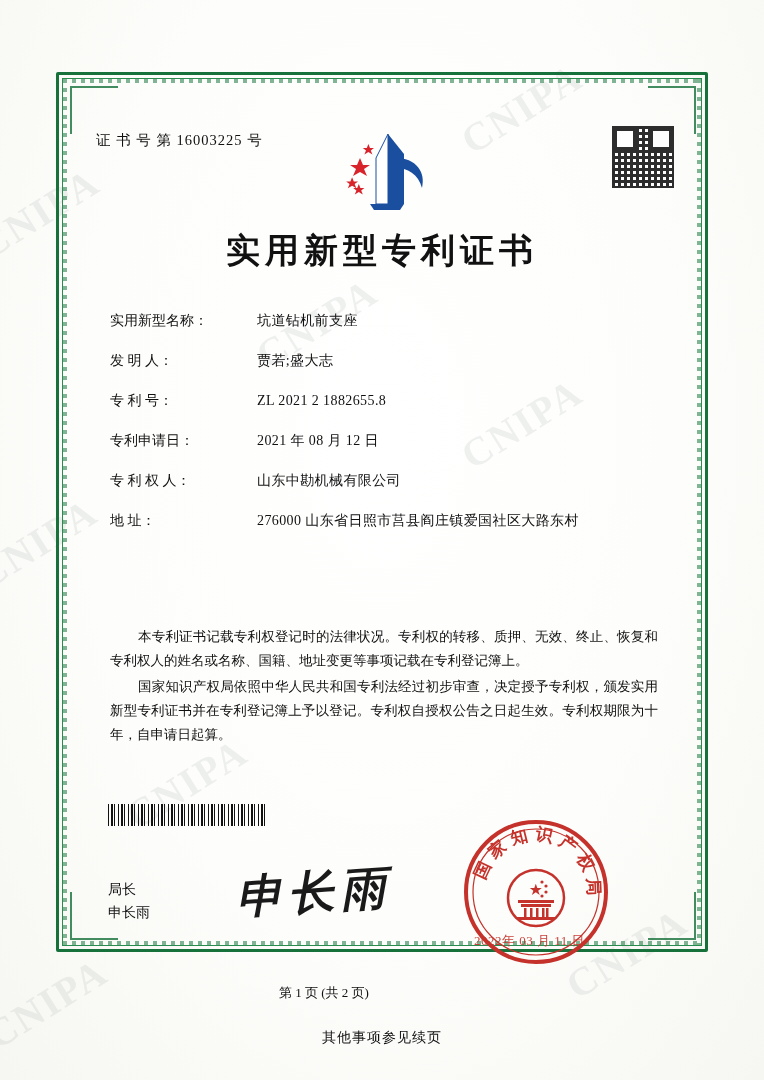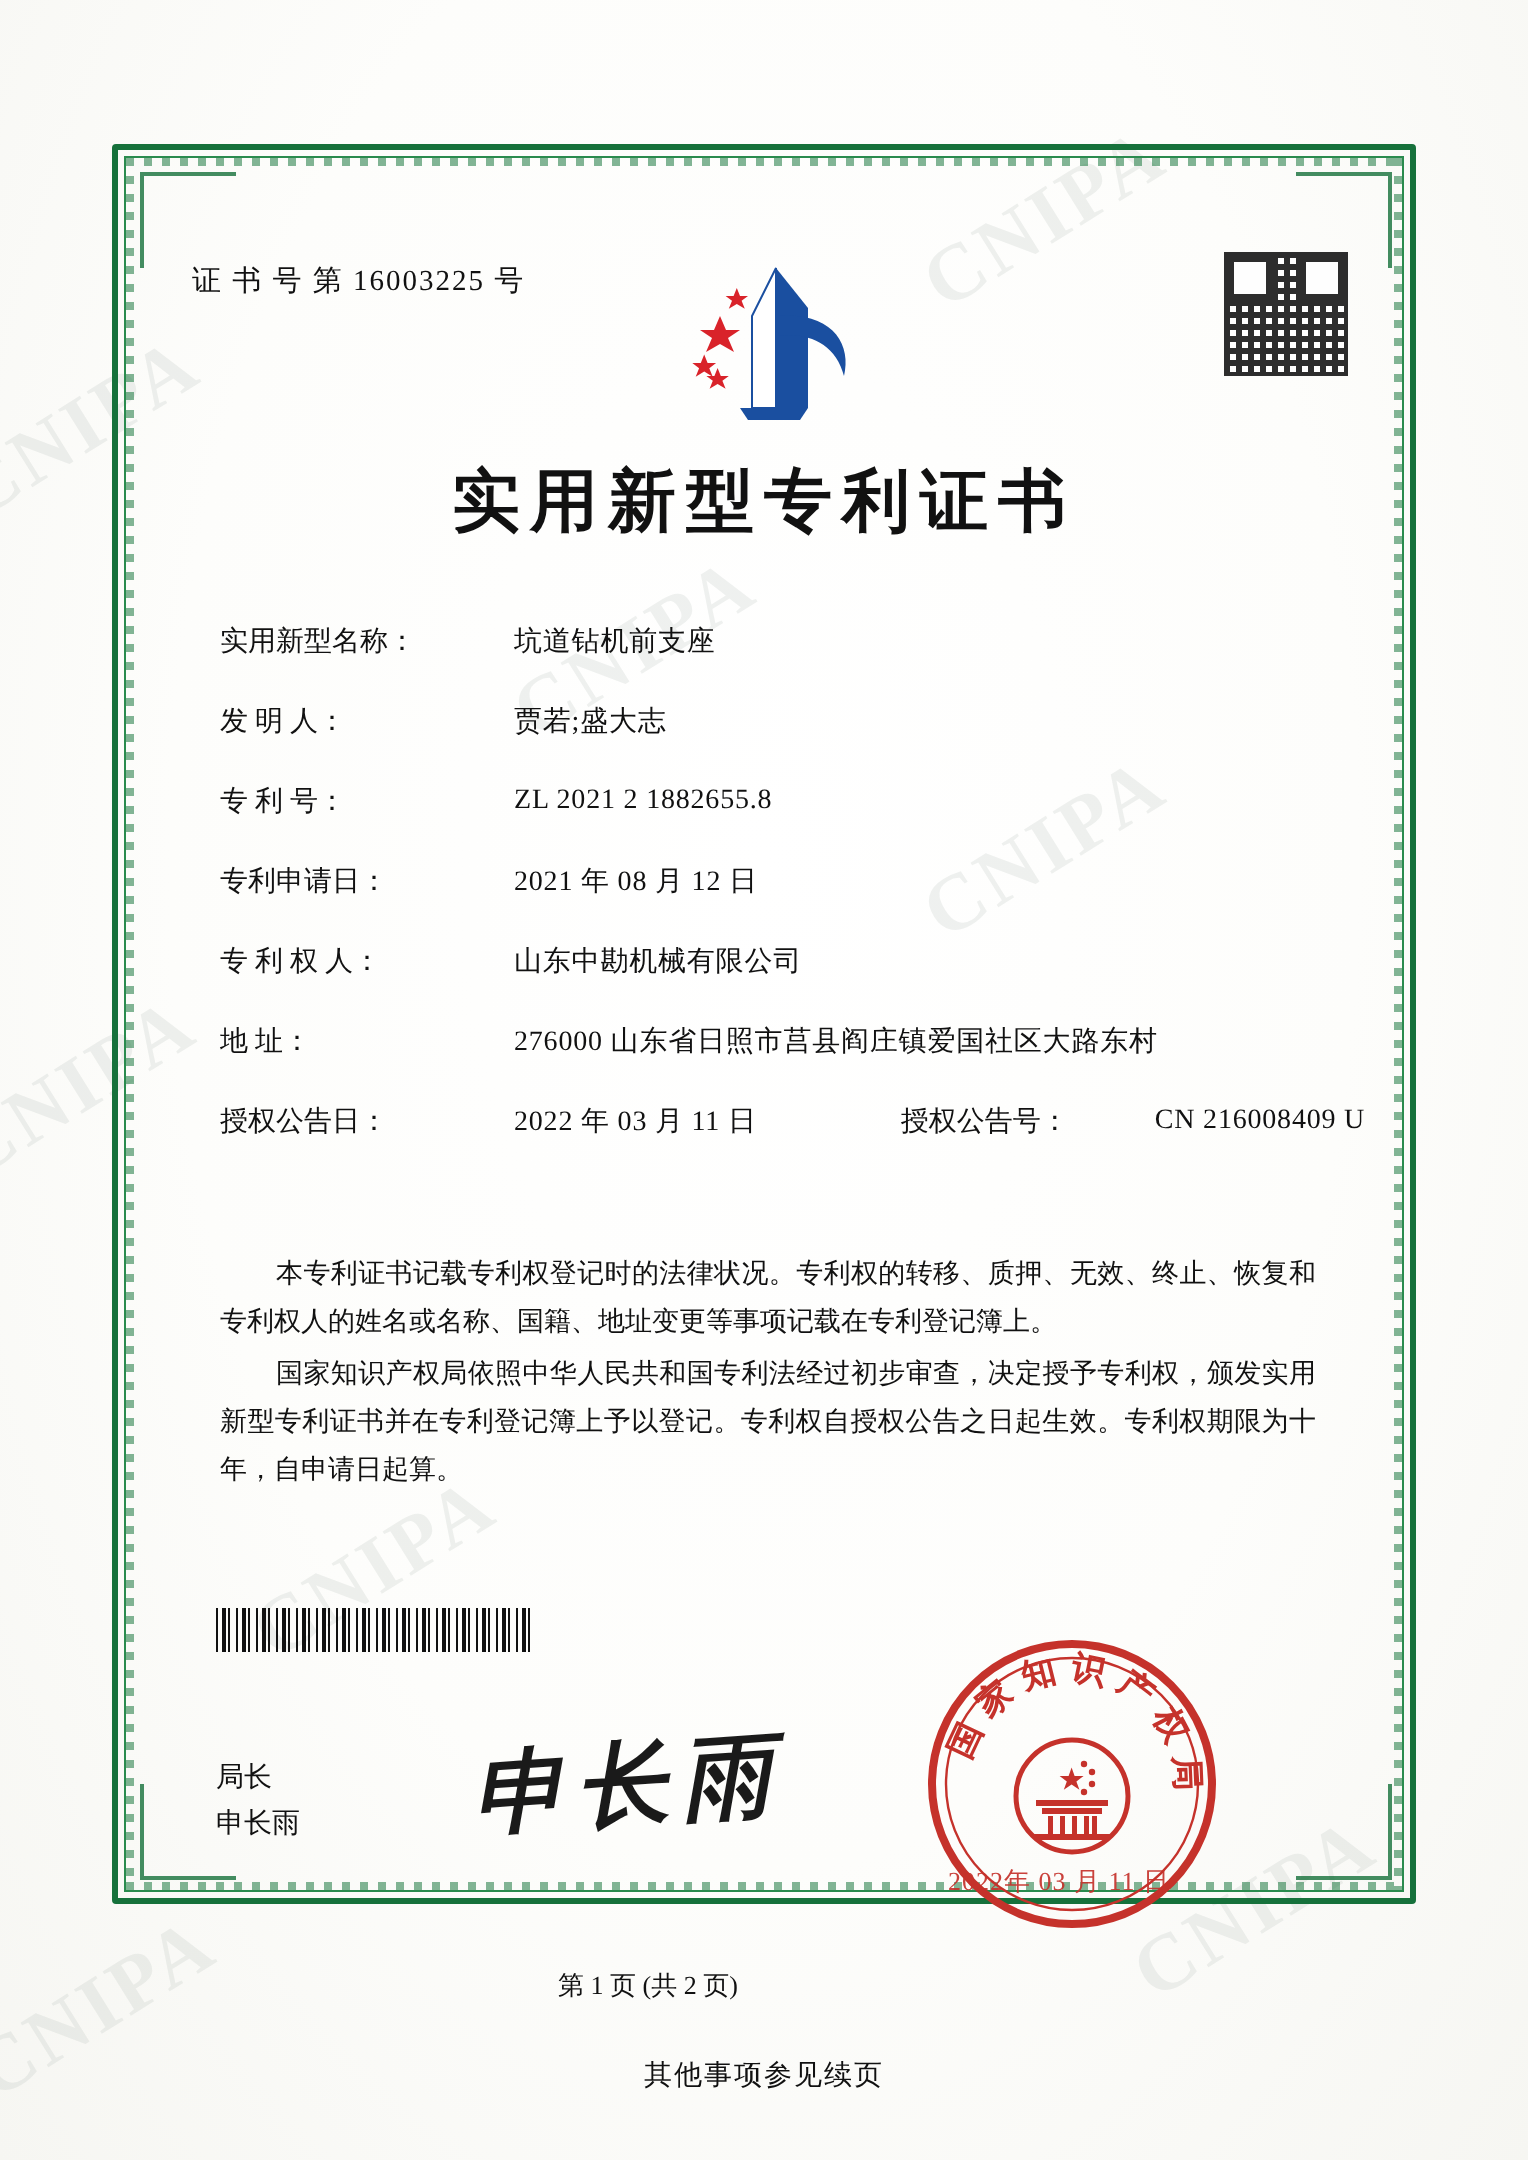--- a/index.html
+++ b/index.html
@@ -304,26 +304,20 @@
       <div class="flabel">专利申请日：</div>
       <div class="fvalue">2021 年 08 月 12 日</div>
     </div>
     <div class="frow">
       <div class="flabel">专 利 权 人：</div>
       <div class="fvalue">山东中勘机械有限公司</div>
     </div>
     <div class="frow">
       <div class="flabel">地      址：</div>
       <div class="fvalue">276000  山东省日照市莒县阎庄镇爱国社区大路东村</div>
-    </div>
-    <div class="frow two">
-      <div class="flabel">授权公告日：</div>
-      <div class="fvalue">2022 年 03 月 11 日</div>
-      <div class="flabel2">授权公告号：</div>
-      <div class="fvalue">CN 216008409 U</div>
     </div>
   </div>
 
   <div class="paras">
     <p>本专利证书记载专利权登记时的法律状况。专利权的转移、质押、无效、终止、恢复和专利权人的姓名或名称、国籍、地址变更等事项记载在专利登记簿上。</p>
     <p>国家知识产权局依照中华人民共和国专利法经过初步审查，决定授予专利权，颁发实用新型专利证书并在专利登记簿上予以登记。专利权自授权公告之日起生效。专利权期限为十年，自申请日起算。</p>
   </div>
 
   <div class="barcode"></div>
 

